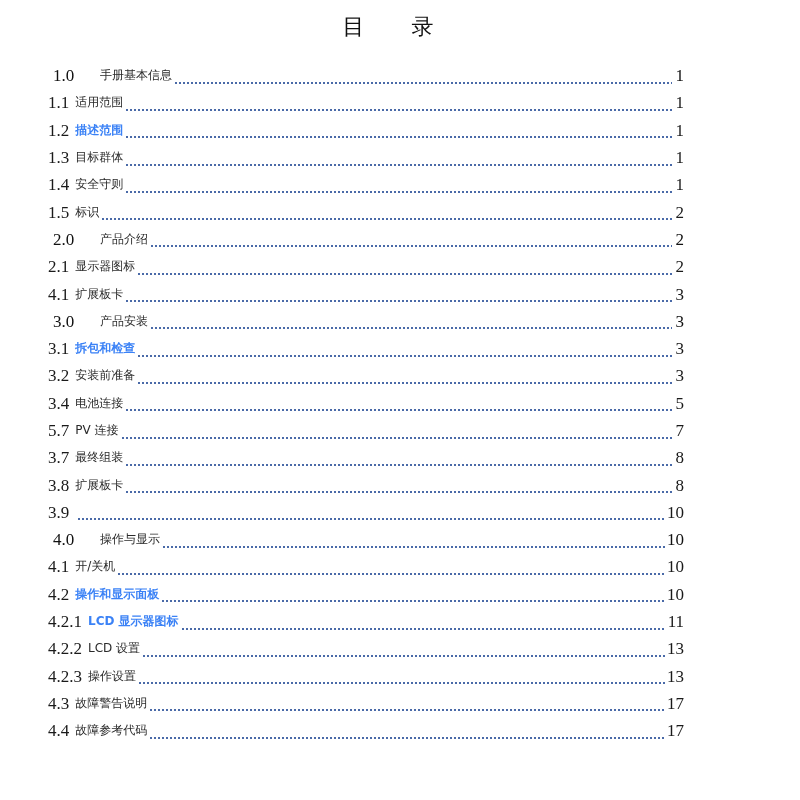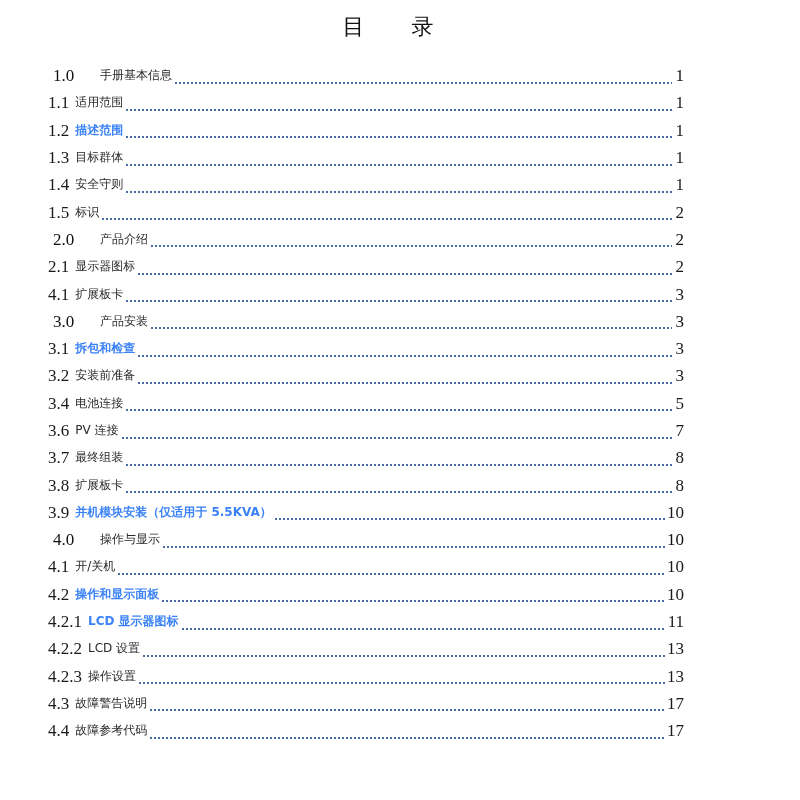--- a/index.html
+++ b/index.html
@@ -155,40 +155,39 @@
     <span class="leader"></span>
     <span class="page">3</span>
   </div>
   <div class="toc-row level-2">
     <span class="num">3.4</span>
     <span class="title">电池连接</span>
     <span class="leader"></span>
     <span class="page">5</span>
   </div>
   <div class="toc-row level-2">
-    <span class="num">3.6</span>
+    <span class="num">5.7</span>
     <span class="title">PV 连接</span>
     <span class="leader"></span>
     <span class="page">7</span>
   </div>
   <div class="toc-row level-2">
     <span class="num">3.7</span>
     <span class="title">最终组装</span>
     <span class="leader"></span>
     <span class="page">8</span>
   </div>
   <div class="toc-row level-2">
     <span class="num">3.8</span>
     <span class="title">扩展板卡</span>
     <span class="leader"></span>
     <span class="page">8</span>
   </div>
   <div class="toc-row level-2">
     <span class="num">3.9</span>
-    <span class="title bold">并机模块安装（仅适用于 5.5KVA）</span>
     <span class="leader"></span>
     <span class="page">10</span>
   </div>
   <div class="toc-row level-1">
     <span class="num">4.0</span>
     <span class="title">操作与显示</span>
     <span class="leader"></span>
     <span class="page">10</span>
   </div>
   <div class="toc-row level-2">

